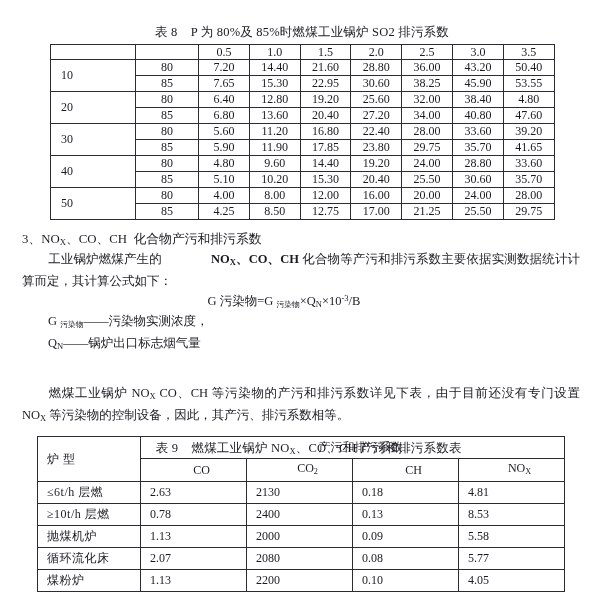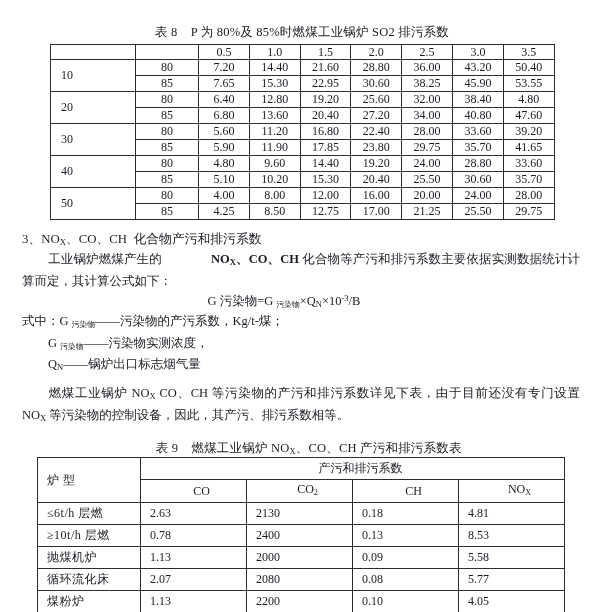--- a/index.html
+++ b/index.html
@@ -90,21 +90,21 @@
   }
   #table8 .col-furnace { width: 85px; }
   #table8 .col-p { width: 63px; }
   #table8 .col-v { width: 50.8px; }
   #table8 tr.hdr td { height: 14px; line-height: 14px; }
 
   
   #table9 {
     position: absolute;
     left: 37px;
-    top: 457px;
+    top: 436px;
     width: 528px;
     border-radius: 22px;
   }
   #table9 td {
     height: 21px;
     line-height: 21px;
     padding-left: 9px;
     text-align: left;
   }
   #table9 td.ctr { text-align: center; padding-left: 16px; }
@@ -274,23 +274,20 @@
 
   <div class="para" id="p1">
     <span class="ind"></span><span>工业锅炉燃煤产生的 <b>NO<sub>X</sub>、CO、CH</b> 化合物等产污和排污系数主要依据实测数据统计计算而定，其计算公式如下：</span>
   </div>
 
   <div class="formula" id="f1">
     <span>G 污染物=G <span class="sub-cjk">污染物</span>×Q<sub>N</sub>×10<sup>-3</sup>/B</span>
   </div>
 
   <div class="deflist" id="defs">
-    <div>
-      <span>式中：</span><span>G <span class="sub-cjk">污染物</span>——污染物的产污系数，Kg/t-煤；</span>
-    </div>
     <div class="d2">
       <span>G <span class="sub-cjk">污染物</span>——污染物实测浓度，</span>
     </div>
     <div class="d2">
       <span>Q<sub>N</sub>——锅炉出口标志烟气量</span>
     </div>
   </div>
 
   <div class="para" id="p2">
     <span class="ind"></span><span>燃煤工业锅炉 NO<sub>X</sub> CO、CH 等污染物的产污和排污系数详见下表，由于目前还没有专门设置 NO<sub>X</sub> 等污染物的控制设备，因此，其产污、排污系数相等。</span>

